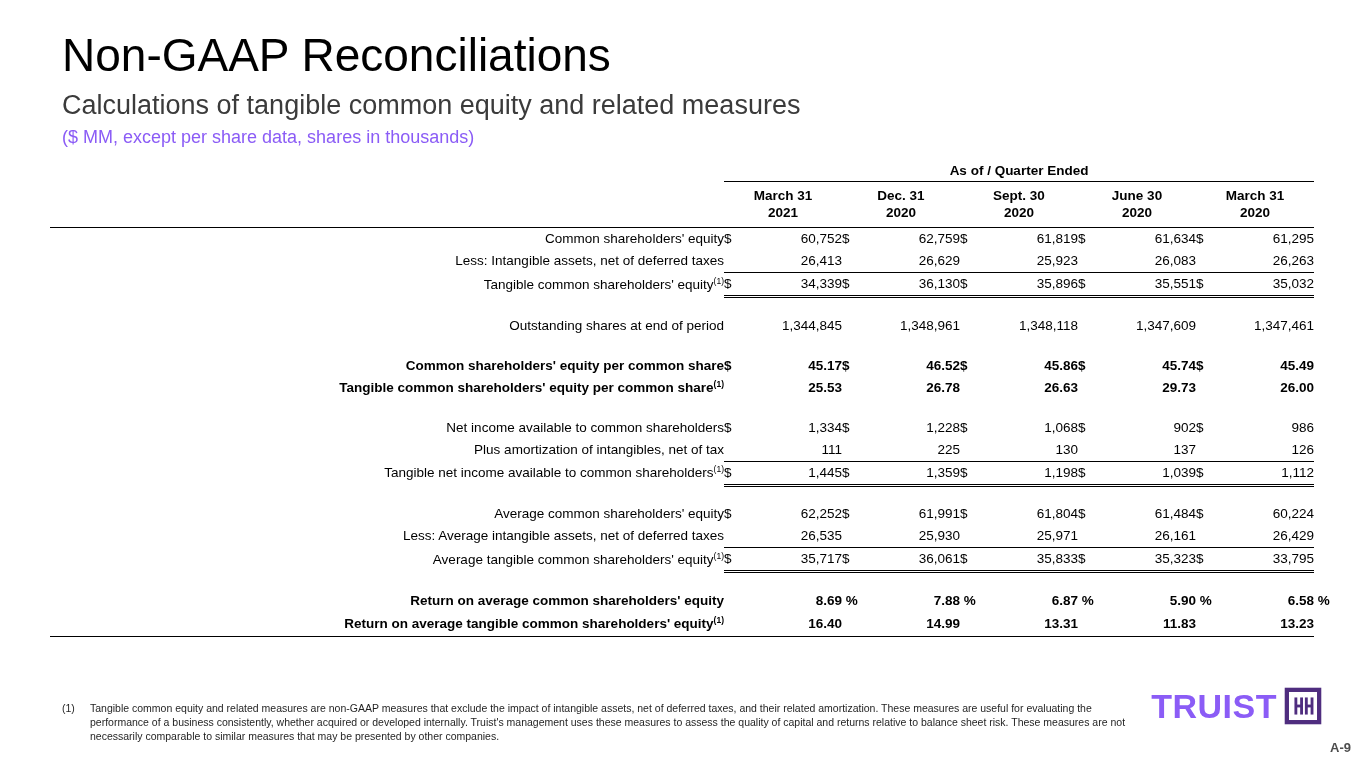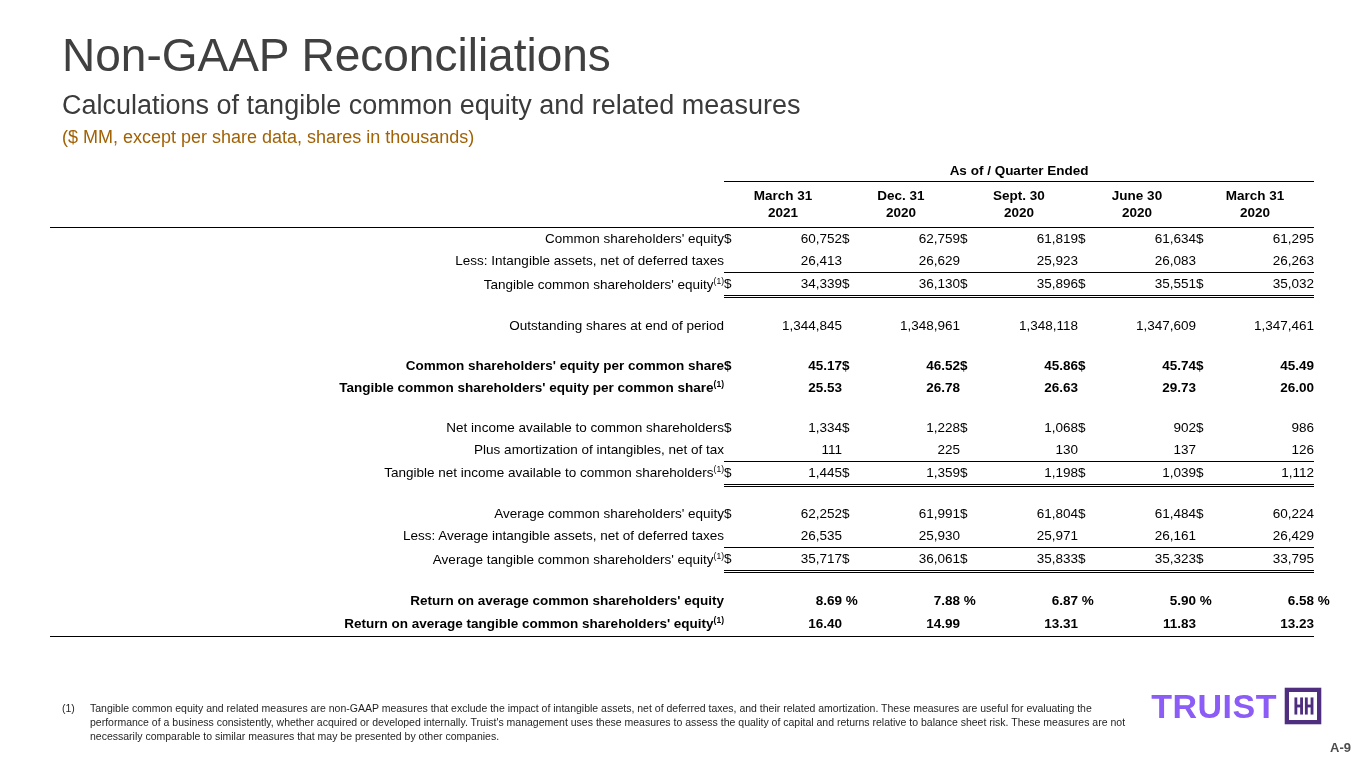--- a/index.html
+++ b/index.html
@@ -10,31 +10,31 @@
     font-family:"Liberation Sans", sans-serif;
     position:relative; overflow:hidden;
     color:#000;
   }
   .slide { position:absolute; inset:0; }
 
   h1.title {
     margin:30px 0 0 62px;
     font-size:46px; line-height:1.12;
     font-weight:400;
-    color:#404040;
+    color:#000000;
   }
   h2.subtitle {
     margin:8px 12px 0 62px;
     font-size:27px; line-height:1.15;
     font-weight:400;
     color:#3b3b3b;
   }
   .units {
     margin:6px 0 0 62px;
-    font-size:18px; color:#a16207;
+    font-size:18px; color:#8b5cf6;
   }
 
   table.fin {
     margin:14px 0 0 50px;
     border-collapse:collapse;
     table-layout:fixed;
     width:1264px;
     font-size:13.5px;
   }
   col.lbl-c { width:674px; }

